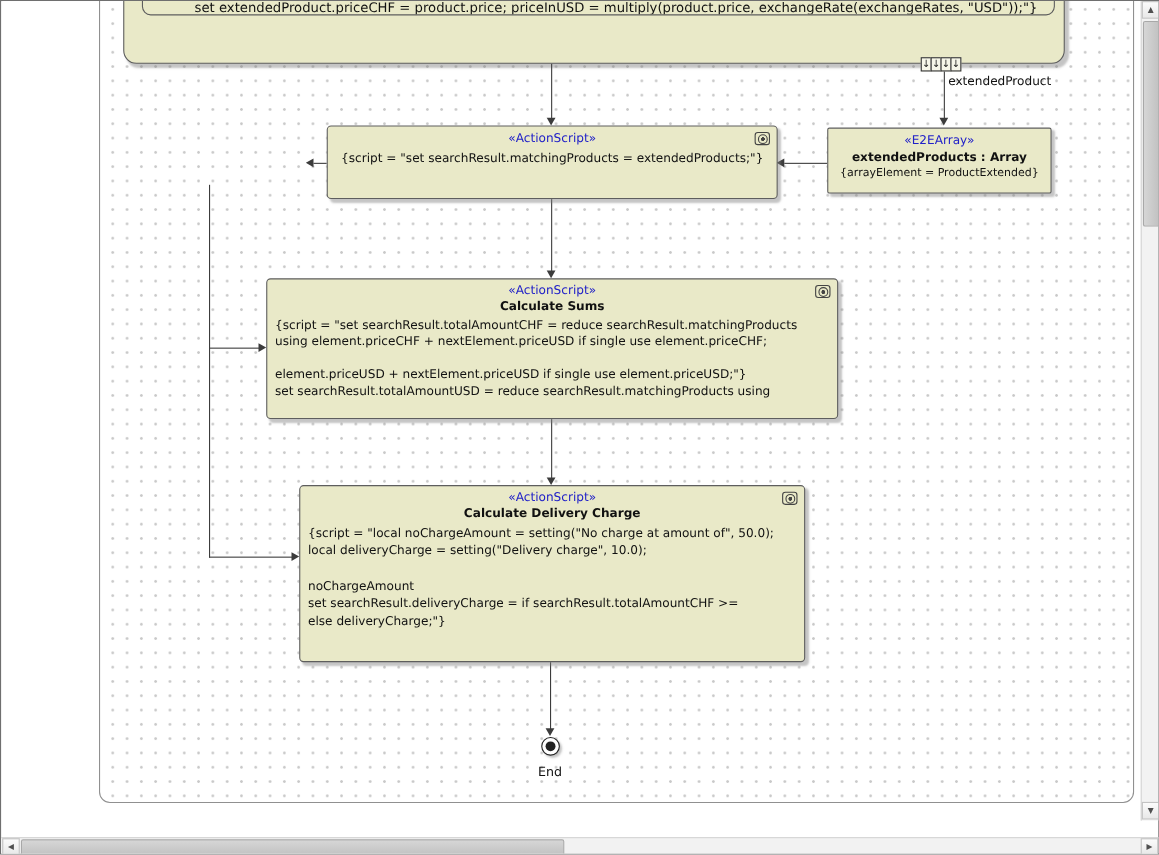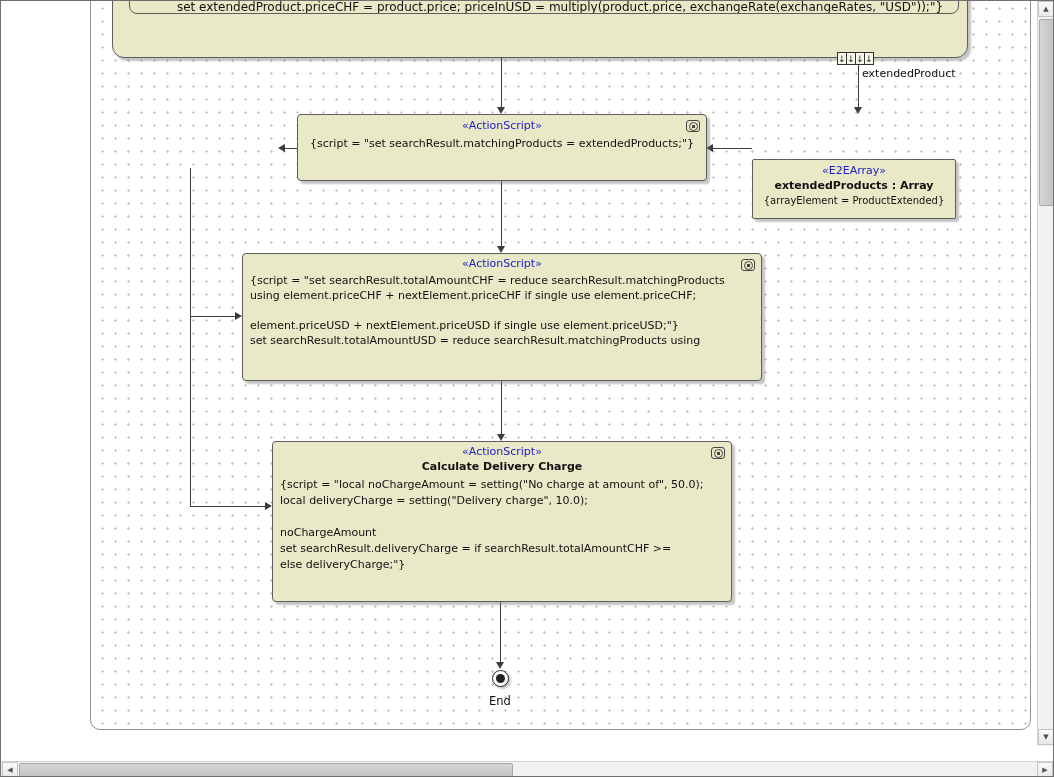--- a/index.html
+++ b/index.html
@@ -142,32 +142,33 @@
     <div class="line" style="left:498px; top:601px; width:1px; height:61px;"></div>
     <div class="arr down" style="left:494px; top:661px;"></div>
 
 
     <div class="node rounded" style="left:295px; top:113px; width:410px; height:67px; padding-top:4px;">
       <span class="action-icon"></span>
       <div class="stereo">«ActionScript»</div>
       <div class="script-center">{script = "set searchResult.matchingProducts = extendedProducts;"}</div>
     </div>
 
-    <div class="node" style="left:750px; top:115px; width:204px; height:60px; padding-top:4px; border-radius:2px;margin-top:43px;">
+    <div class="node" style="left:750px; top:115px; width:204px; height:60px; padding-top:4px; border-radius:2px;">
       <div class="stereo">«E2EArray»</div>
       <div class="title" style="line-height:15px;">extendedProducts : Array</div>
       <div class="tag-line">{arrayElement = ProductExtended}</div>
     </div>
 
     <div class="node rounded" style="left:240px; top:252px; width:520px; height:128px; padding-top:3px;">
       <span class="action-icon"></span>
       <div class="stereo">«ActionScript»</div>
+      <div class="title" style="line-height:15px;">Calculate Sums</div>
       <div class="script-block">
         <div class="script-line lh15">{script = "set searchResult.totalAmountCHF = reduce searchResult.matchingProducts</div>
-        <div class="script-line lh15">using element.priceCHF + nextElement.priceCHF if single use element.priceCHF;</div>
+        <div class="script-line lh15">using element.priceCHF + nextElement.priceUSD if single use element.priceCHF;</div>
         <div class="script-line lh15"></div>
         <div class="script-line lh15">element.priceUSD + nextElement.priceUSD if single use element.priceUSD;"}</div>
         <div class="script-line lh15">set searchResult.totalAmountUSD = reduce searchResult.matchingProducts using</div>
       </div>
     </div>
 
     <div class="node rounded" style="left:270px; top:440px; width:460px; height:161px; padding-top:3px;">
       <span class="action-icon"></span>
       <div class="stereo">«ActionScript»</div>
       <div class="title">Calculate Delivery Charge</div>

